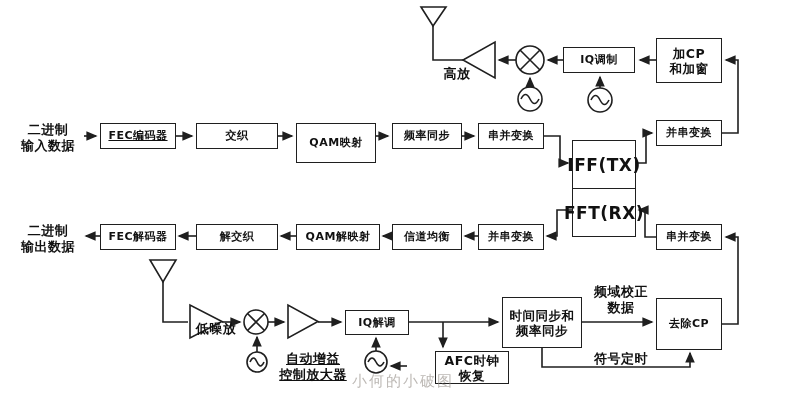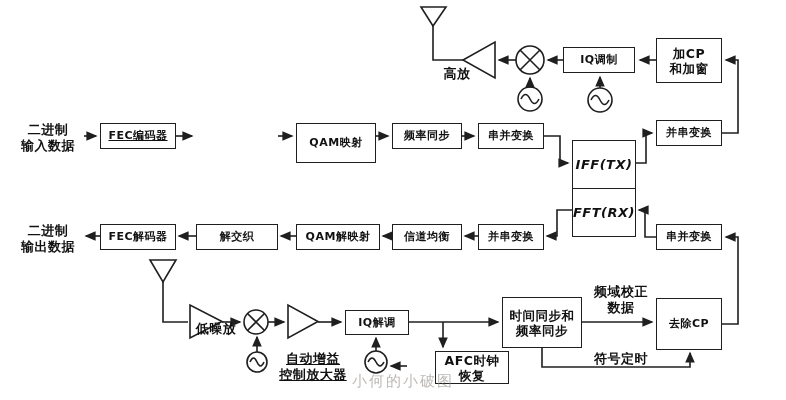--- a/index.html
+++ b/index.html
@@ -9,21 +9,21 @@
   }
   .wires{position:absolute;left:0;top:0;z-index:1;}
   .box{
     position:absolute;box-sizing:border-box;background:#fff;
     border:1.5px solid #1f1f1f;display:flex;align-items:center;justify-content:center;
     text-align:center;font-size:11px;font-weight:600;line-height:1.2;
     white-space:pre-line;z-index:2;letter-spacing:.5px;
   }
   .box.small{font-size:12.5px;}
   .combo{position:absolute;box-sizing:border-box;background:#fff;border:1.5px solid #1f1f1f;z-index:2;display:flex;flex-direction:column;}
-  .combo .cell{flex:1;display:flex;align-items:center;justify-content:center;font-size:13px;font-weight:600;letter-spacing:.5px;font-style:italic;}
+  .combo .cell{flex:1;display:flex;align-items:center;justify-content:center;font-size:17px;font-weight:600;letter-spacing:.5px;}
   .combo .cell:first-child{border-bottom:1.5px solid #1f1f1f;}
   .lbl{
     position:absolute;box-sizing:border-box;text-align:center;font-size:13px;font-weight:600;
     line-height:1.25;white-space:pre-line;z-index:2;letter-spacing:.5px;
   }
   .watermark{
     position:absolute;z-index:5;font-size:15px;letter-spacing:2px;
     color:rgba(152,146,140,0.65);font-weight:400;white-space:nowrap;
   }
 </style>
@@ -116,20 +116,21 @@
     <path d="M656,237 L645,237 L645,210 L639,210" marker-end="url(#arr)"></path>
     <path d="M572,210 L557,210 L557,236 L547,236" marker-end="url(#arr)"></path>
     <path d="M478,236 L465,236" marker-end="url(#arr)"></path>
     <path d="M392,236 L383,236" marker-end="url(#arr)"></path>
     <path d="M296,236 L281,236" marker-end="url(#arr)"></path>
     <path d="M196,236 L179,236" marker-end="url(#arr)"></path>
     <path d="M100,236 L86,236" marker-end="url(#arr)"></path>
   </svg>
 
   <div class="box" style="left:100px;top:123px;width:76px;height:26px;text-decoration:underline;">FEC编码器</div>
+  <div class="box" style="left:196px;top:123px;width:82px;height:26px;">交织</div>
   <div class="box" style="left:296px;top:123px;width:80px;height:40px;">QAM映射</div>
   <div class="box" style="left:392px;top:123px;width:70px;height:26px;">频率同步</div>
   <div class="box" style="left:478px;top:123px;width:66px;height:26px;">串并变换</div>
 
   <div class="combo" style="left:572px;top:140px;width:64px;height:97px;">
     <div class="cell">IFF(TX)</div>
     <div class="cell">FFT(RX)</div>
   </div>
 
   <div class="box small" style="left:656px;top:38px;width:66px;height:45px;">加CP

